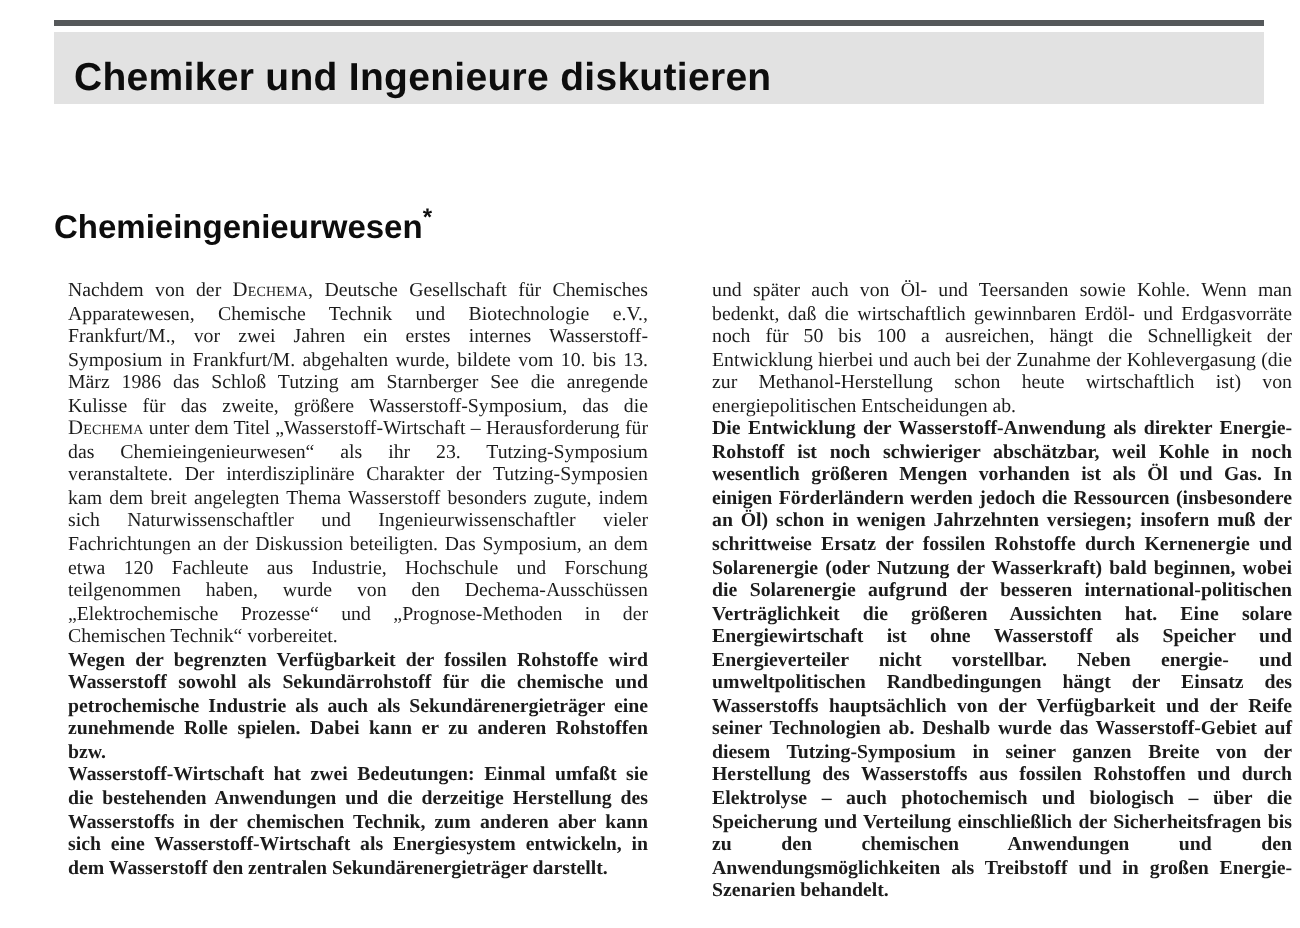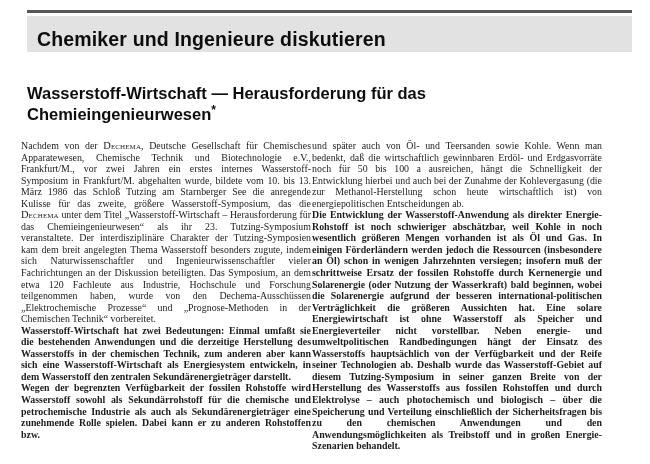--- a/index.html
+++ b/index.html
@@ -68,25 +68,25 @@
   }
   .article-title .ftn {
     font-size: 12px;
     vertical-align: super;
     line-height: 0;
   }
 
   
   .columns {
     position: absolute;
-    left: 21px;
+    left: 34px;
     top: 140px;
     width: 597px;
     display: flex;
-    gap: 1px;
+    gap: 32px;
   }
   .col {
     width: 290px;
     flex: 0 0 290px;
   }
   .col p {
     margin: 0;
     font-family: "Liberation Serif", "DejaVu Serif", serif;
     font-size: 9.9px;
     line-height: 11.55px;
@@ -109,30 +109,30 @@
 <div class="page">
 
   <div class="banner-wrap">
     <div class="banner-rule"></div>
     <div class="banner">
       <span class="banner-title">Chemiker und Ingenieure diskutieren</span>
     </div>
   </div>
 
   <h1 class="article-title">
-    <span>Wasserstoff-Wirtschaft — Herausforderung für das</span><br>
+    <br>
     <span>Chemieingenieurwesen</span><span class="ftn">*</span>
   </h1>
 
   <div class="columns">
 
     <div class="col">
       <p>Nachdem von der <span class="sc">Dechema</span>, Deutsche Gesellschaft für Chemisches Apparatewesen, Chemische Technik und Biotechnologie e.V., Frankfurt/M., vor zwei Jahren ein erstes internes Wasserstoff-Symposium in Frankfurt/M. abgehalten wurde, bildete vom 10. bis 13. März 1986 das Schloß Tutzing am Starnberger See die anregende Kulisse für das zweite, größere Wasserstoff-Symposium, das die <span class="sc">Dechema</span> unter dem Titel „Wasserstoff-Wirtschaft – Herausforderung für das Chemieingenieurwesen“ als ihr 23. Tutzing-Symposium veranstaltete. Der interdisziplinäre Charakter der Tutzing-Symposien kam dem breit angelegten Thema Wasserstoff besonders zugute, indem sich Naturwissenschaftler und Ingenieurwissenschaftler vieler Fachrichtungen an der Diskussion beteiligten. Das Symposium, an dem etwa 120 Fachleute aus Industrie, Hochschule und Forschung teilgenommen haben, wurde von den Dechema-Ausschüssen „Elektrochemische Prozesse“ und „Prognose-Methoden in der Chemischen Technik“ vorbereitet.</p>
+      <p>Wegen der begrenzten Verfügbarkeit der fossilen Rohstoffe wird Wasserstoff sowohl als Sekundärrohstoff für die chemische und petrochemische Industrie als auch als Sekundärenergieträger eine zunehmende Rolle spielen. Dabei kann er zu anderen Rohstoffen bzw.</p>
       <p>Wasserstoff-Wirtschaft hat zwei Bedeutungen: Einmal umfaßt sie die bestehenden Anwendungen und die derzeitige Herstellung des Wasserstoffs in der chemischen Technik, zum anderen aber kann sich eine Wasserstoff-Wirtschaft als Energiesystem entwickeln, in dem Wasserstoff den zentralen Sekundärenergieträger darstellt.</p>
-      <p>Wegen der begrenzten Verfügbarkeit der fossilen Rohstoffe wird Wasserstoff sowohl als Sekundärrohstoff für die chemische und petrochemische Industrie als auch als Sekundärenergieträger eine zunehmende Rolle spielen. Dabei kann er zu anderen Rohstoffen bzw.</p>
     </div>
 
     <div class="col">
       <p>und später auch von Öl- und Teersanden sowie Kohle. Wenn man bedenkt, daß die wirtschaftlich gewinnbaren Erdöl- und Erdgasvorräte noch für 50 bis 100 a ausreichen, hängt die Schnelligkeit der Entwicklung hierbei und auch bei der Zunahme der Kohlevergasung (die zur Methanol-Herstellung schon heute wirtschaftlich ist) von energiepolitischen Entscheidungen ab.</p>
       <p>Die Entwicklung der Wasserstoff-Anwendung als direkter Energie-Rohstoff ist noch schwieriger abschätzbar, weil Kohle in noch wesentlich größeren Mengen vorhanden ist als Öl und Gas. In einigen Förderländern werden jedoch die Ressourcen (insbesondere an Öl) schon in wenigen Jahrzehnten versiegen; insofern muß der schrittweise Ersatz der fossilen Rohstoffe durch Kernenergie und Solarenergie (oder Nutzung der Wasserkraft) bald beginnen, wobei die Solarenergie aufgrund der besseren international-politischen Verträglichkeit die größeren Aussichten hat. Eine solare Energiewirtschaft ist ohne Wasserstoff als Speicher und Energieverteiler nicht vorstellbar. Neben energie- und umweltpolitischen Randbedingungen hängt der Einsatz des Wasserstoffs hauptsächlich von der Verfügbarkeit und der Reife seiner Technologien ab. Deshalb wurde das Wasserstoff-Gebiet auf diesem Tutzing-Symposium in seiner ganzen Breite von der Herstellung des Wasserstoffs aus fossilen Rohstoffen und durch Elektrolyse – auch photochemisch und biologisch – über die Speicherung und Verteilung einschließlich der Sicherheitsfragen bis zu den chemischen Anwendungen und den Anwendungsmöglichkeiten als Treibstoff und in großen Energie-Szenarien behandelt.</p>
     </div>
 
   </div>
 
 </div>

